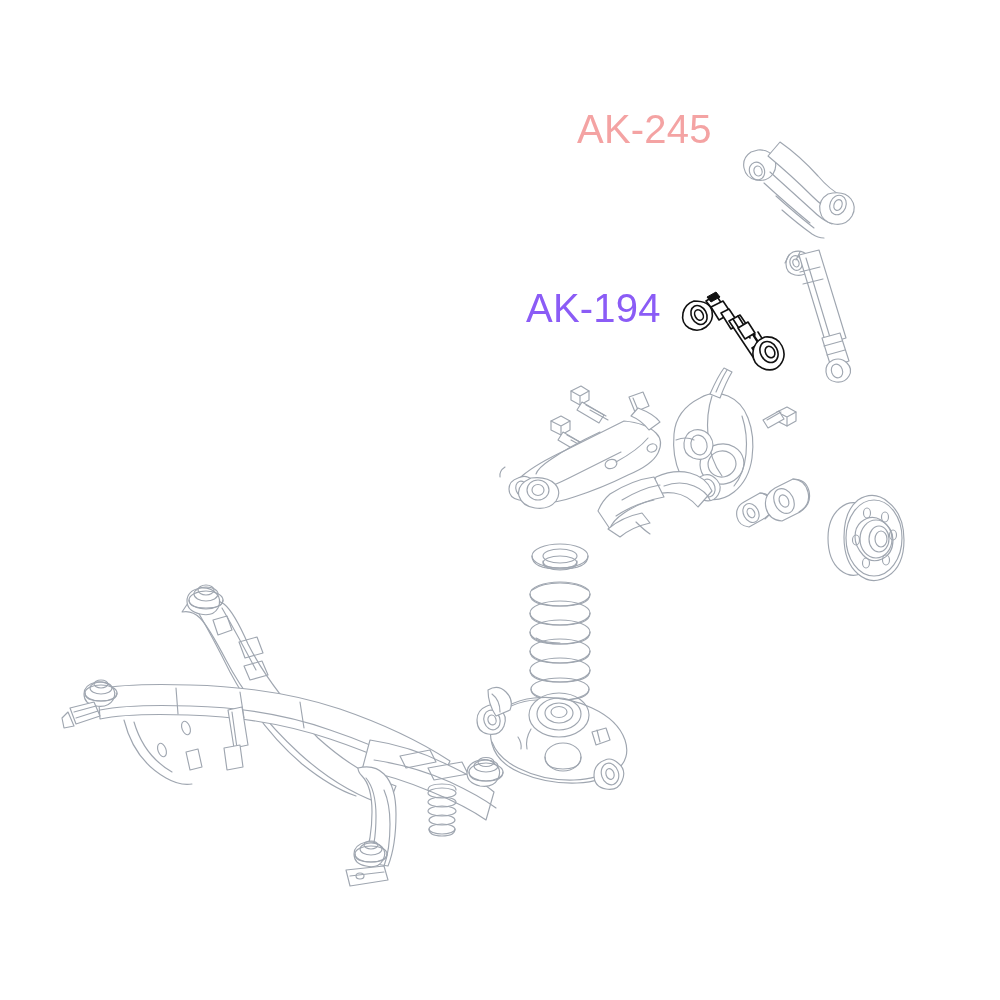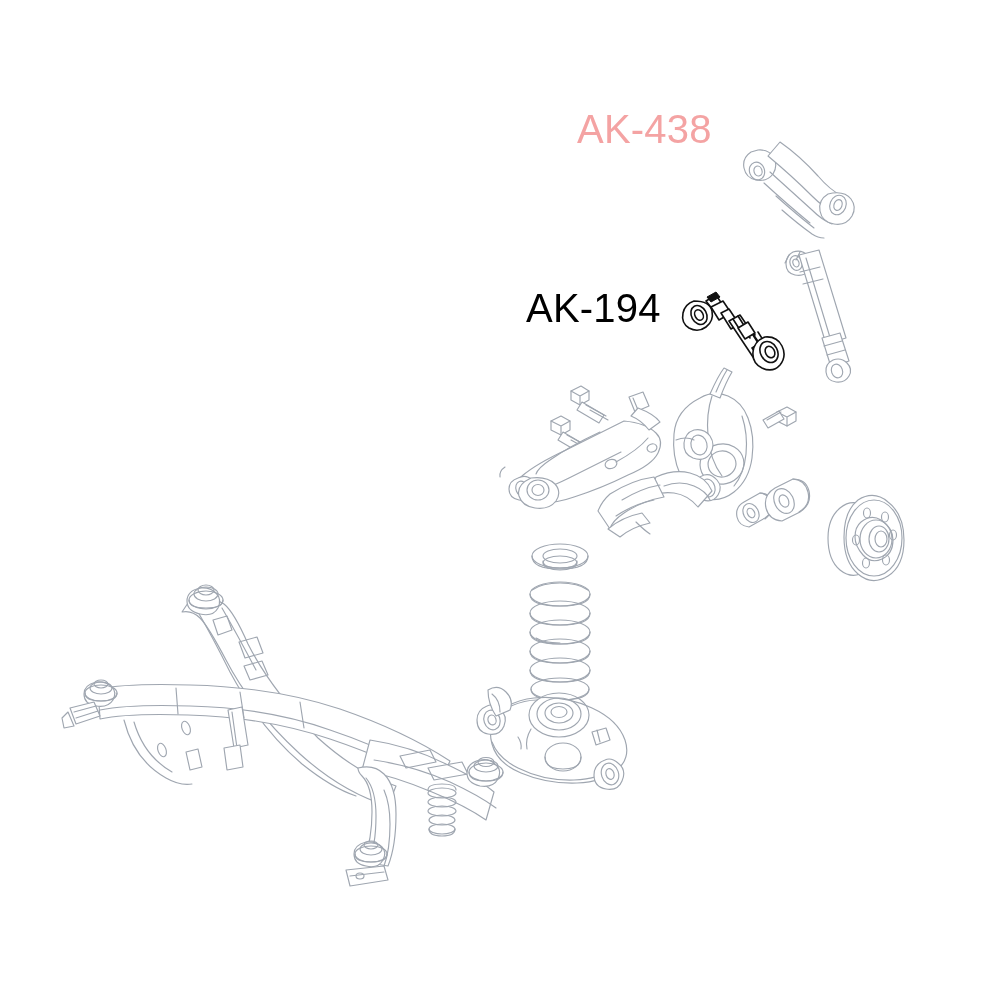--- a/index.html
+++ b/index.html
@@ -353,17 +353,17 @@
       <ellipse class="part-line" cx="442" cy="793" rx="14" ry="5"></ellipse>
       <ellipse class="part-line" cx="442" cy="802" rx="14" ry="5"></ellipse>
       <ellipse class="part-line" cx="442" cy="811" rx="14" ry="5"></ellipse>
       <ellipse class="part-line" cx="442" cy="820" rx="13" ry="5"></ellipse>
       <ellipse class="part-line" cx="442" cy="829" rx="13" ry="5"></ellipse>
       <path class="part-line" d="M429,829 q0,7 13,7 q13,0 13,-7"></path>
     </g>
 
   </svg>
 
-  <div class="label" id="label-ak245" style="color: rgb(244, 163, 163); left: 577px; top: 109px; font-size: 40px;">AK-438</div>
-
-  <div class="label" id="label-ak194" style="color: #000000; left: 526px; top: 288px; font-size: 40px;">AK-194</div>
+  <div class="label" id="label-ak245" style="color: rgb(244, 163, 163); left: 577px; top: 109px; font-size: 40px;">AK-245</div>
+
+  <div class="label" id="label-ak194" style="color: #8b5cf6; left: 526px; top: 288px; font-size: 40px;">AK-194</div>
 
 </div>
 
 </body></html>

